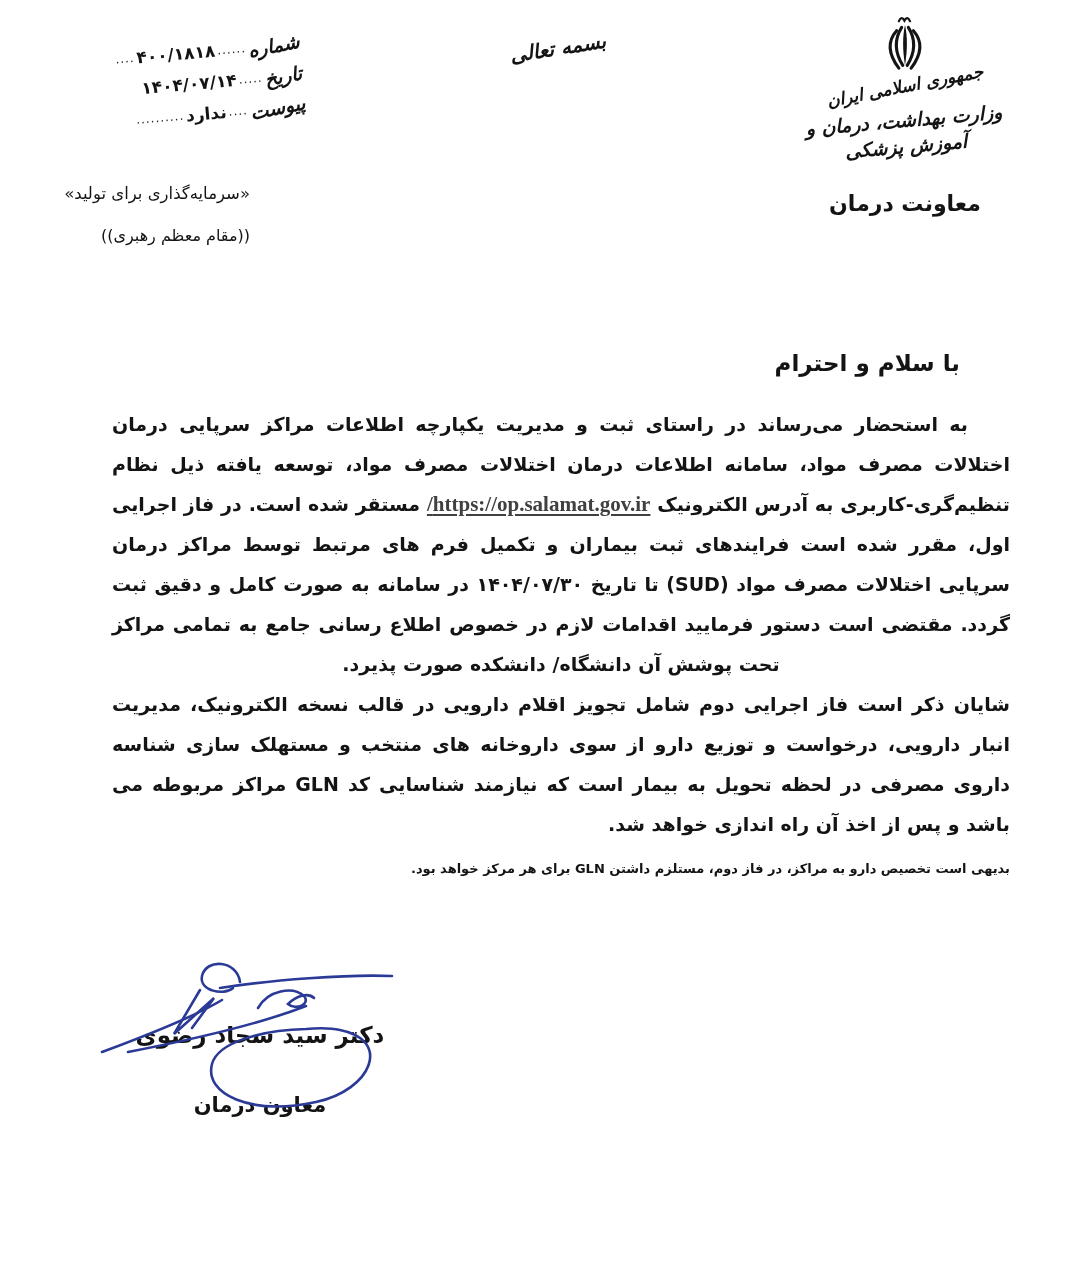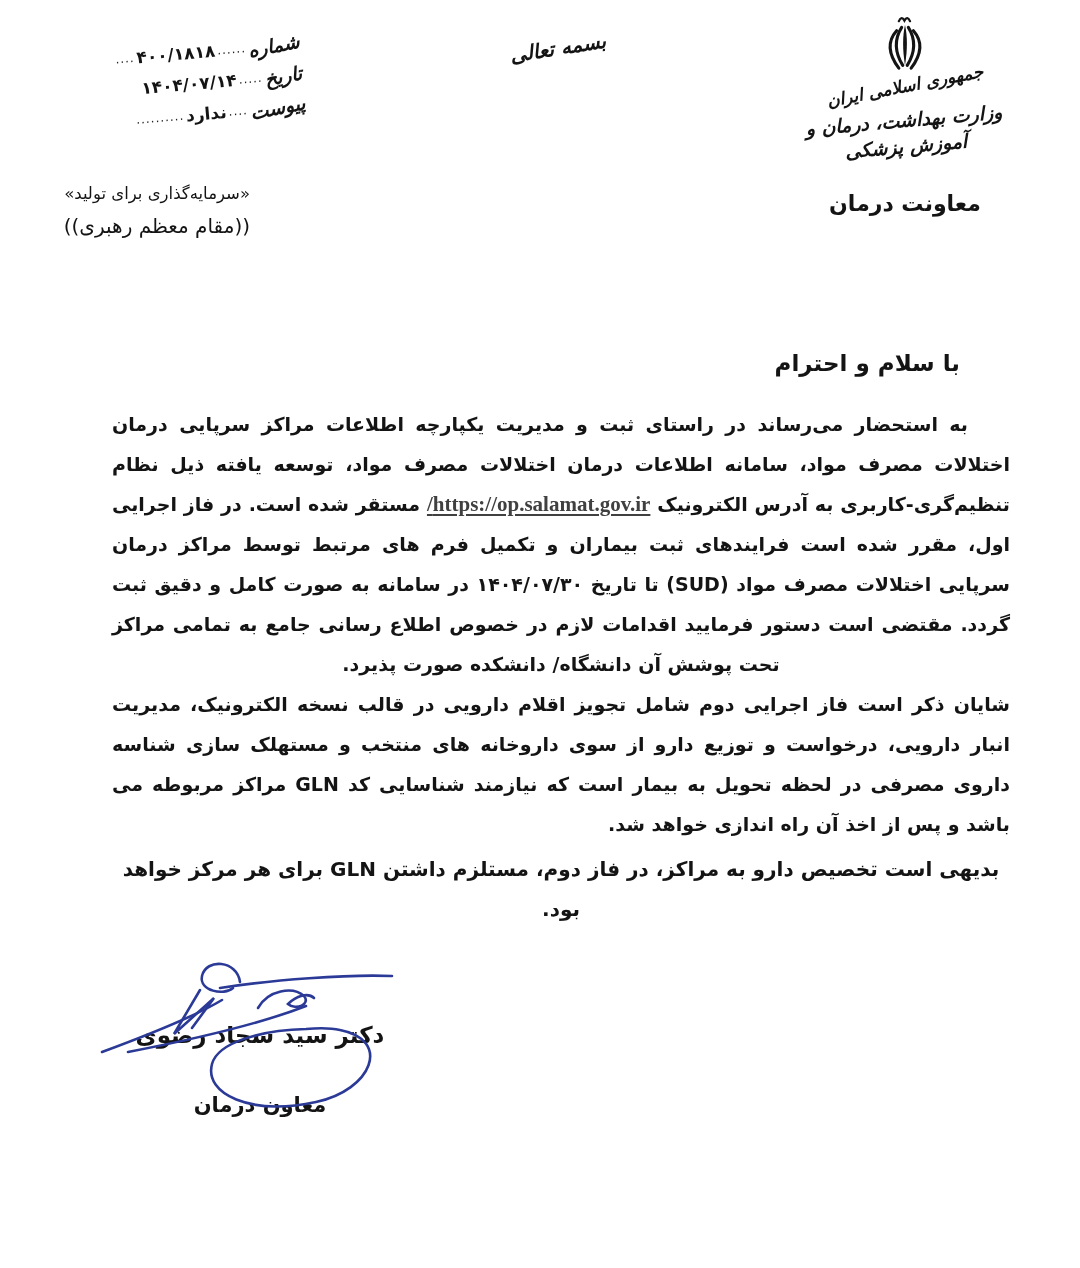--- a/index.html
+++ b/index.html
@@ -15,21 +15,21 @@
   .meta-row{display:flex;align-items:center;justify-content:flex-start;margin-bottom:9px;}
   .meta-label{
     font-style:italic;font-size:19px;font-weight:bold;
     transform:rotate(-6deg);display:inline-block;white-space:nowrap;margin-left:2px;
   }
   .meta-dots{font-size:12px;letter-spacing:1px;color:#222;white-space:nowrap;overflow:hidden;}
   .meta-value{font-weight:bold;font-size:17px;white-space:nowrap;padding:0 2px;}
   
   .slogan{position:absolute;left:50px;top:185px;width:200px;text-align:right;direction:rtl;}
   .slogan div{font-size:16.5px;line-height:1.1;}
-  .slogan .l2{margin-top:12px;font-size:20px;}
+  .slogan .l2{margin-top:24px;font-size:16px;}
   
   .bismillah{
     position:absolute;left:498px;top:36px;width:120px;text-align:center;
     font-style:italic;font-size:20px;font-weight:bold;transform:rotate(-9deg);
   }
   
   .gov-header{position:absolute;right:55px;top:10px;width:240px;text-align:center;direction:rtl;}
   .emblem{display:block;margin:0 auto;}
   .republic{
     font-style:italic;font-size:17px;font-weight:bold;
@@ -48,21 +48,21 @@
   .salutation{font-size:23px;font-weight:bold;margin-top:38px;margin-right:50px;}
   p{margin:0;}
   .p1{
     margin-top:28px;font-size:19px;font-weight:bold;line-height:40px;
     text-align:justify;text-align-last:center;text-indent:42px;
   }
   .p2{
     font-size:19px;font-weight:bold;line-height:40px;
     text-align:justify;text-align-last:right;
   }
-  .p3{margin-top:5px;font-size:20px;font-weight:bold;line-height:40px;text-align:center;}
+  .p3{margin-top:5px;font-size:13px;font-weight:bold;line-height:40px;text-align:right;}
   .url{
     color:#404040;font-family:"Liberation Serif","DejaVu Serif",serif;
     font-size:21px;font-weight:bold;text-decoration:underline;text-underline-offset:3px;
   }
   .u{text-underline-offset:5px;}
   
   .sig-block{position:absolute;left:100px;top:938px;width:390px;height:195px;}
   .sig-name{
     position:absolute;top:84px;left:10px;width:300px;text-align:center;
     font-size:23px;font-weight:bold;z-index:1;white-space:nowrap;

